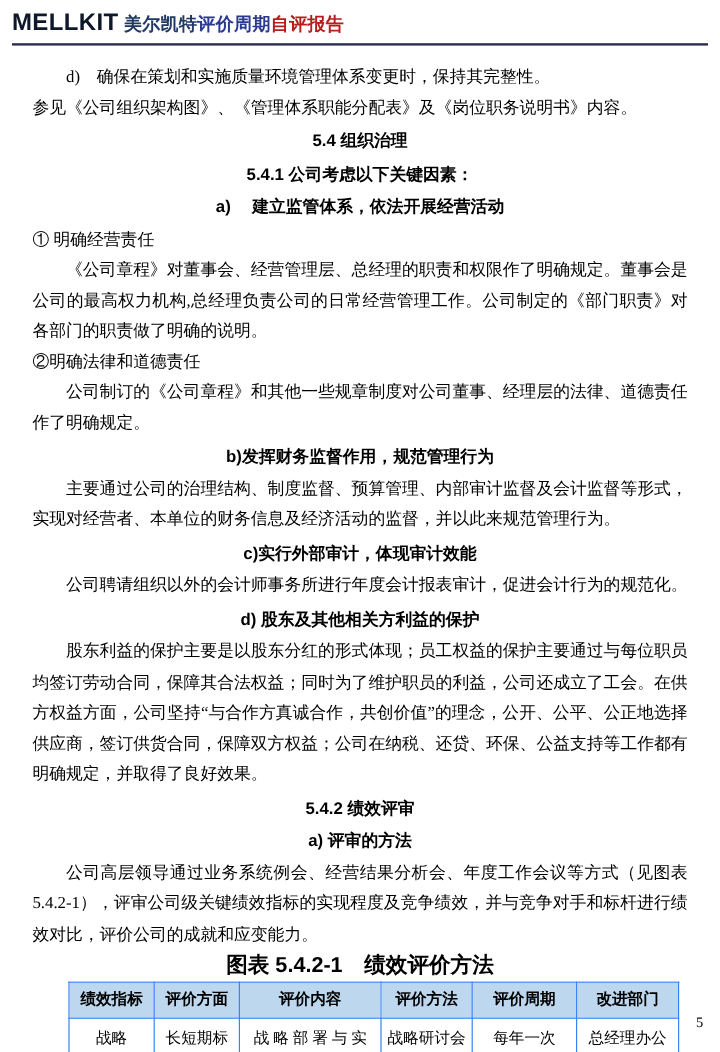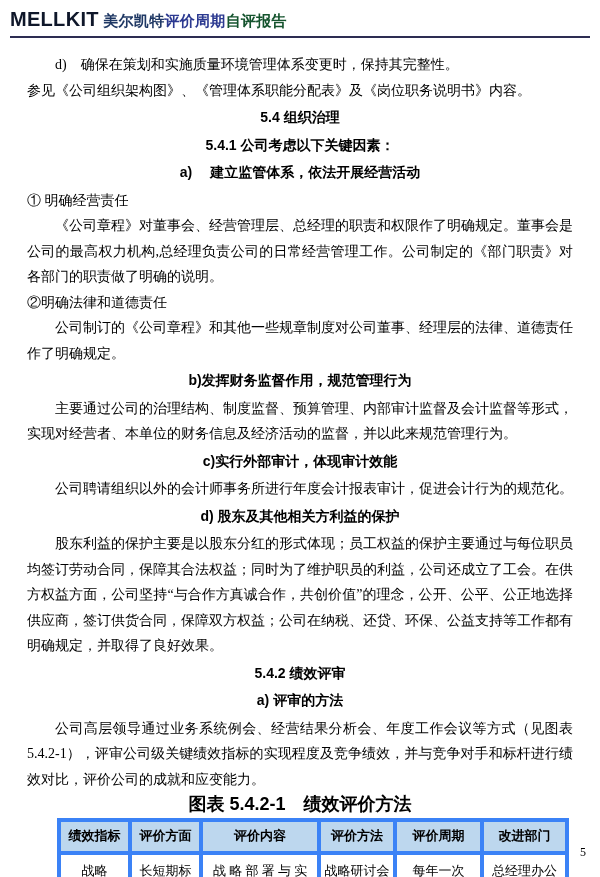--- a/index.html
+++ b/index.html
@@ -17,21 +17,21 @@
     padding-bottom:5px;
     border-bottom:2px solid #2d2d52;
     font-family:"Liberation Sans", sans-serif;
     font-size:15px;
     letter-spacing:.3px;
     white-space:nowrap;
   }
   .logo-red   { color:#0f172a; font-weight:700; font-size:20px; }
   .brand-navy { color:#1f3864; font-weight:600;text-align:right; }
   .title-blue { color:#2b3990; font-weight:600; }
-  .title-red  { color:#14532d; font-weight:600; }
+  .title-red  { color:#b91c1c; font-weight:600; }
   
   .doc-body {
     margin:14px 27px 0 27px;
     font-size:14px;
     line-height:25.5px;
     text-align:justify;
   }
   .doc-body p { margin:0; }
   p.indent { text-indent:2em; }
   p.heading {
@@ -49,21 +49,21 @@
     margin:7px 0 8px 0;
   }
   table.eval-table {
     border-collapse:collapse;
     margin-left:30px;
     table-layout:fixed;
     width:508px;
     font-size:13px;
   }
   table.eval-table th, table.eval-table td {
-    border:4px solid #3b82f6;
+    border:1px solid #3b82f6;
     text-align:center;
     vertical-align:middle;
     padding:1px 2px;
     overflow:hidden;
     white-space:nowrap;
   }
   table.eval-table th {
     background:#bdd7ee;
     font-family:"Liberation Sans", sans-serif;
     font-weight:700;

